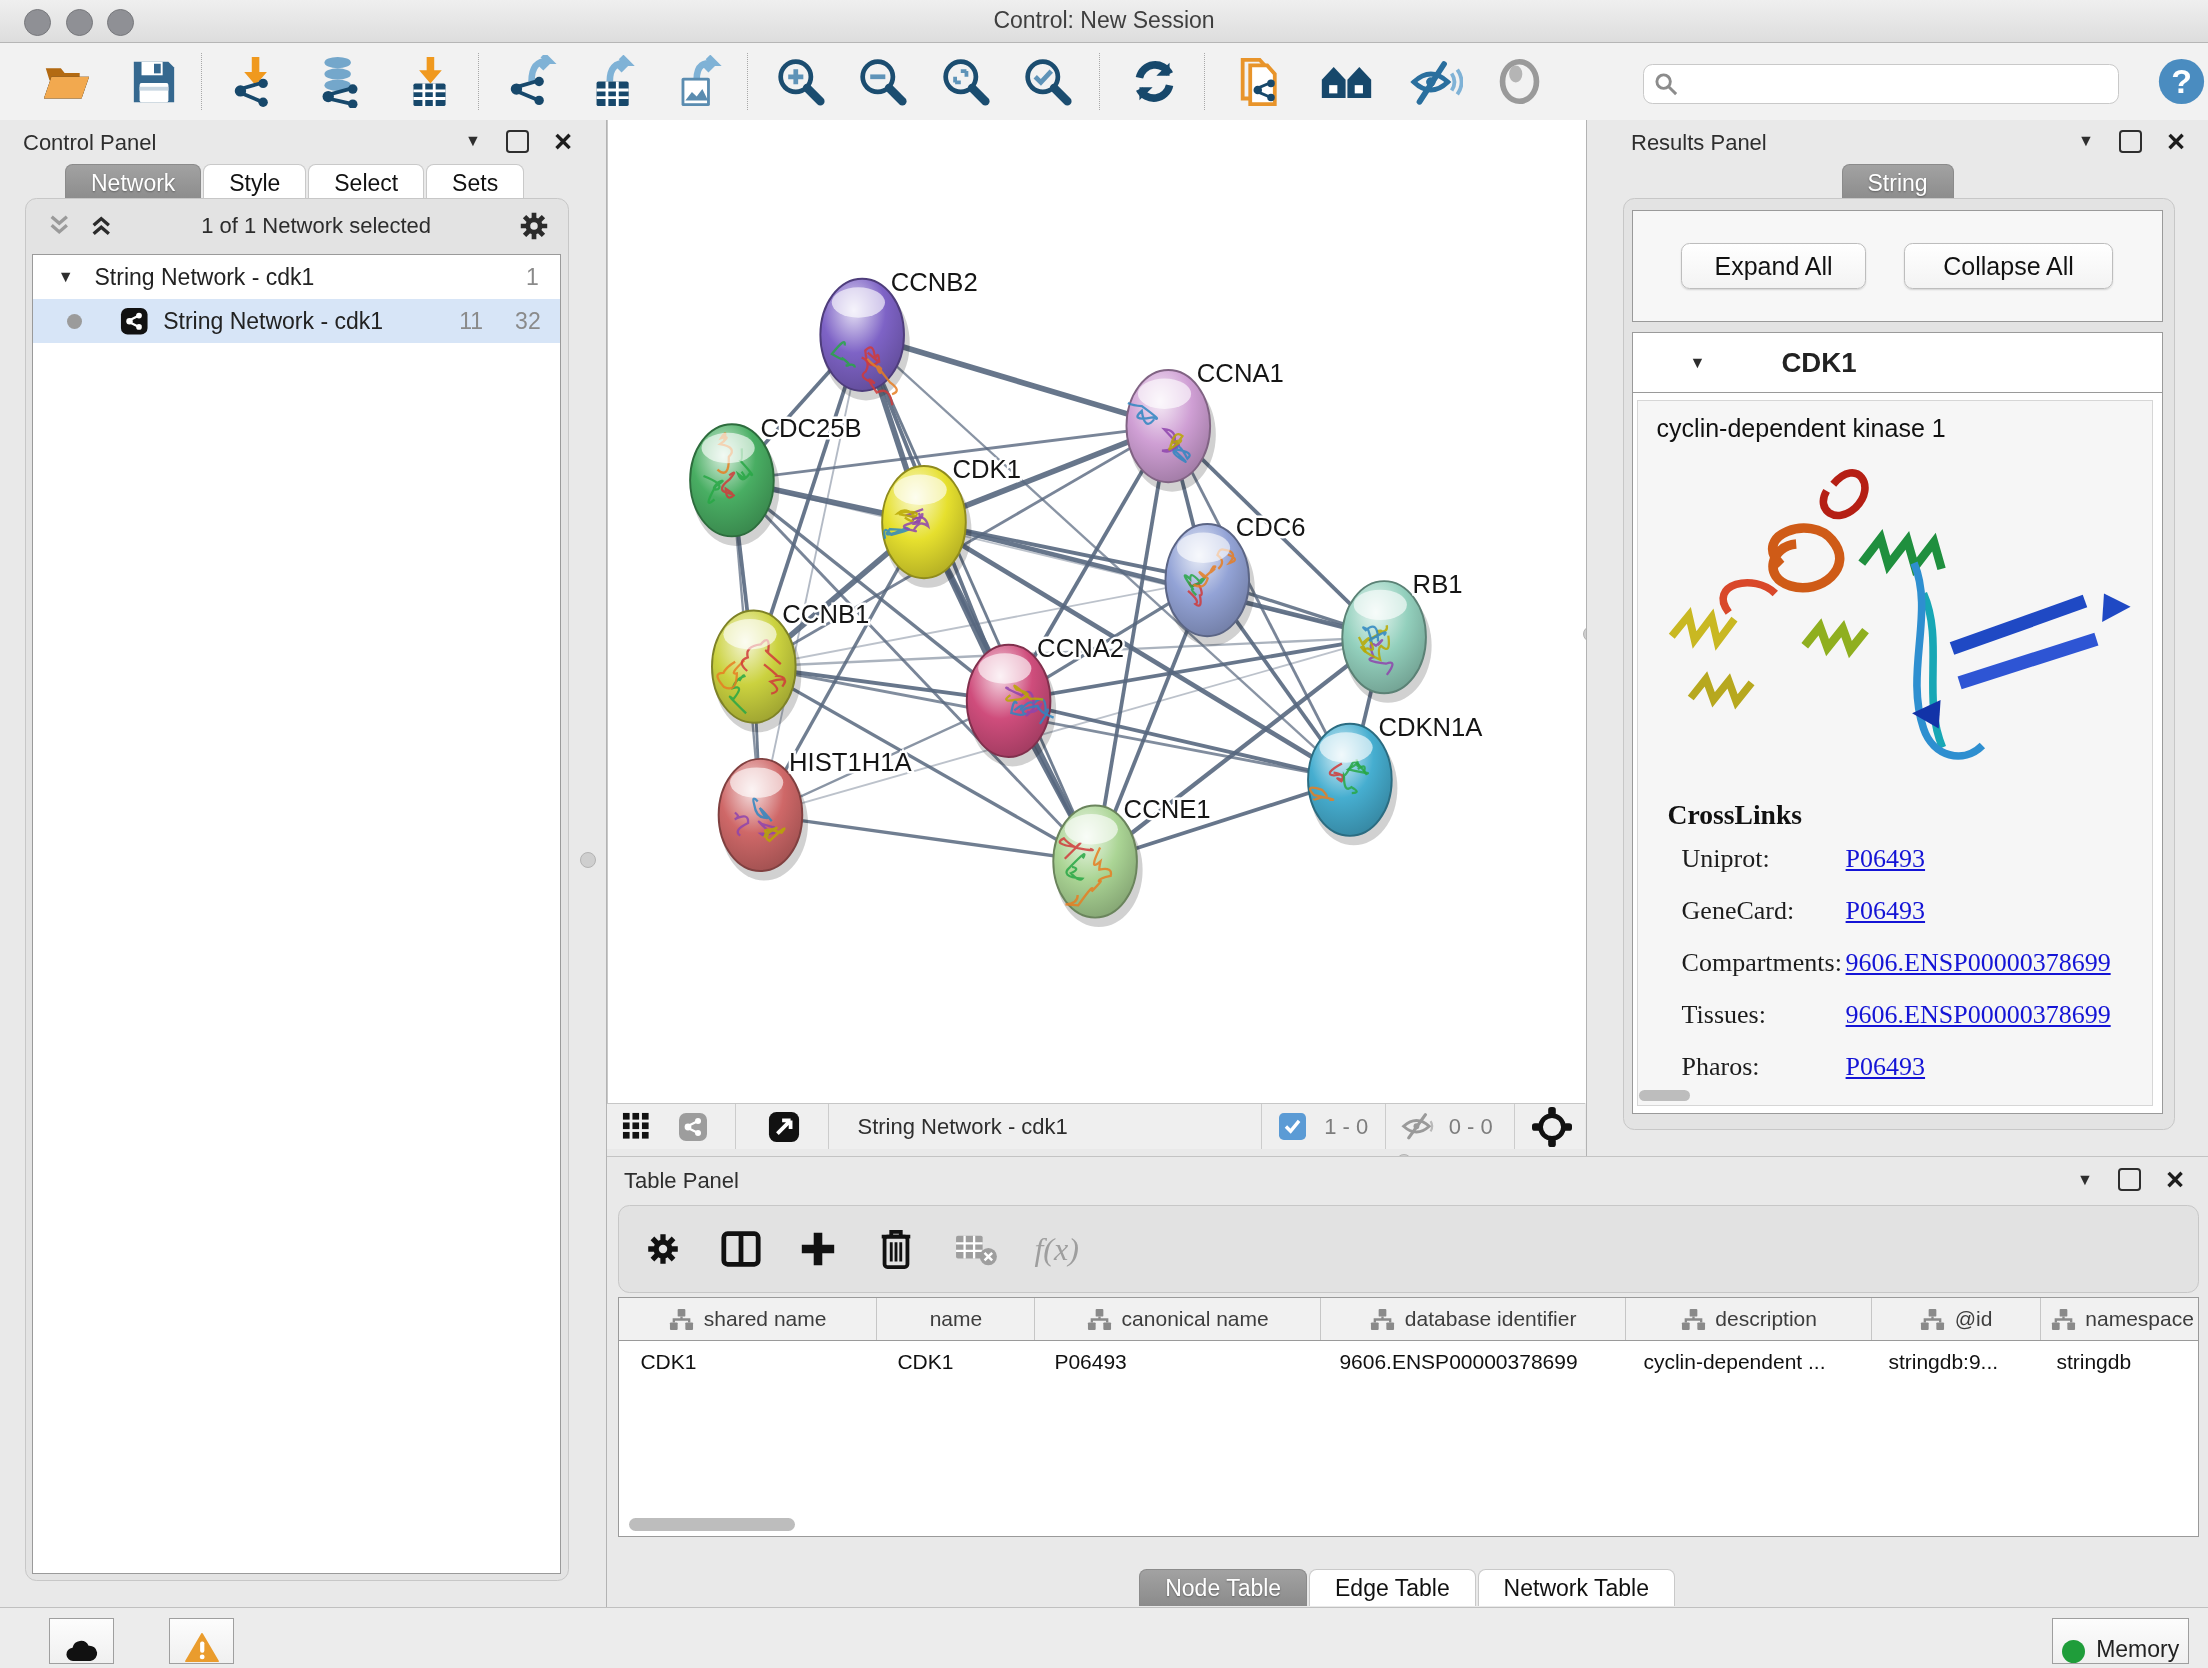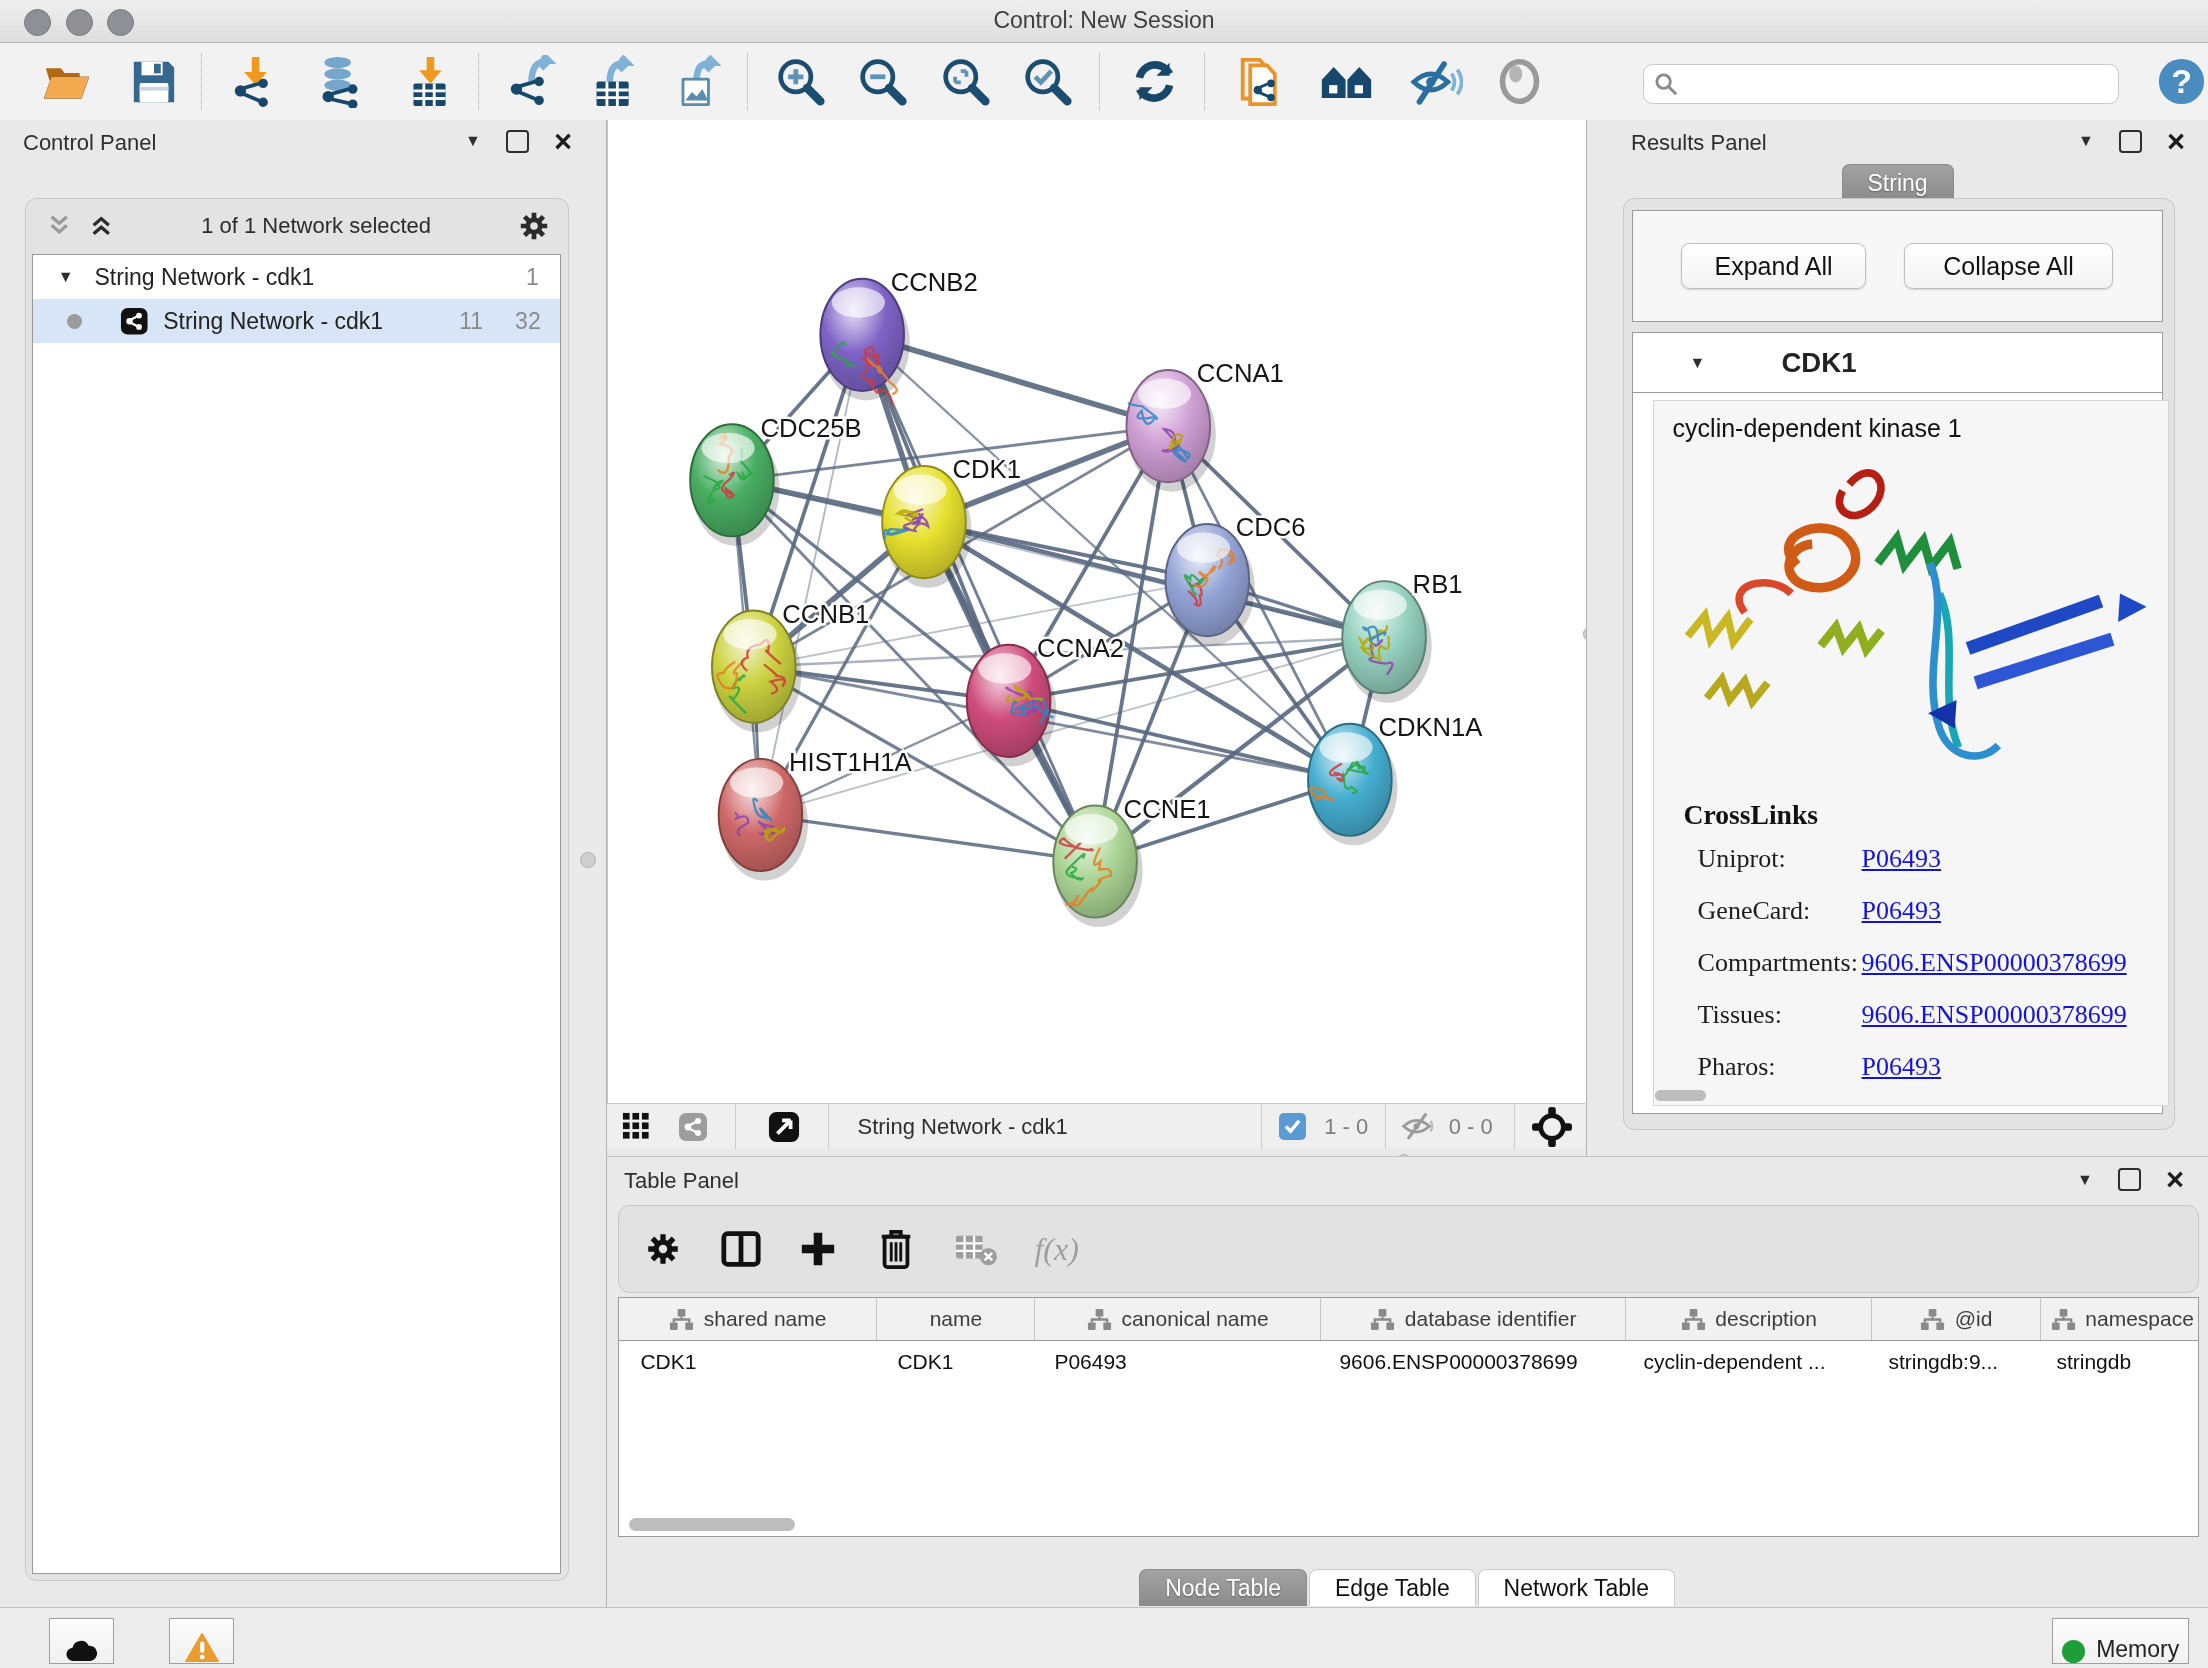--- a/index.html
+++ b/index.html
@@ -237,20 +237,26 @@
     </div>
   </div>
 
   <div class="abs" style="left:0;top:120px;width:606px;height:1488px;background:#e9e9e9;border-right:1px solid #b3b3b3;">
     <div class="abs panelhead" style="left:23px;top:9.5px">Control Panel</div>
     <div class="abs phicons" style="right:34px;top:9.5px">
       <span class="tri">▼</span>
       <span class="floatbox"></span>
       <span class="closex">×</span>
     </div>
+    <div class="abs" id="cp-tabs" style="left:65px;top:44px;display:flex;align-items:flex-end;">
+        <div class="tabbtn sel">Network</div>
+        <div class="tabbtn">Style</div>
+        <div class="tabbtn">Select</div>
+        <div class="tabbtn">Sets</div>
+      </div>
     <div class="abs roundbox" style="left:25px;top:78px;width:542px;height:1381px;">
       <div class="abs" style="left:0;top:0;width:100%;height:53px;display:flex;align-items:center;">
         <svg width="28.5" height="28.5" viewBox="0 0 30 30" style="margin-left:19px">
           <path d="M7 6 l8 7 8 -7 M7 15 l8 7 8 -7" stroke="#9a9a9a" stroke-width="3.5" fill="none"></path>
         </svg>
         <svg width="28.5" height="28.5" viewBox="0 0 30 30" style="margin-left:13.3px">
           <path d="M7 24 l8 -7 8 7 M7 15 l8 -7 8 7" stroke="#2b2b2b" stroke-width="3.5" fill="none"></path>
         </svg>
         <div style="flex:1;text-align:center;font-size:22px;color:#2c2c2c;">1 of 1 Network selected</div>
         <svg width="34" height="34" viewBox="0 0 36 36" style="margin-right:17px">
@@ -581,21 +587,21 @@
     <div class="abs roundbox" style="left:36px;top:78px;width:550px;height:930px;">
       <div class="abs whitebox" style="left:7.6px;top:11.4px;width:529px;height:110px;background:#f7f7f7;display:flex;align-items:center;justify-content:center;gap:38px;">
         <div class="btn" style="width:183px;height:44px;">Expand All</div>
         <div class="btn" style="width:207px;height:44px;">Collapse All</div>
       </div>
       <div class="abs whitebox" style="left:7.6px;top:133px;width:529px;height:780px;background:#fff;">
         <div style="height:59px;display:flex;align-items:center;border-bottom:1.9px solid #9a9a9a;">
           <span class="tri" style="margin-left:57px;">▼</span>
           <span style="margin-left:76px;font-size:27.6px;font-weight:bold;">CDK1</span>
         </div>
-        <div class="abs" style="left:20px;top:67px;width:514px;height:704px;border:1px solid #d6d6d6;background:#f6f6f6;overflow:hidden;">
+        <div class="abs" style="left:4px;top:67px;width:514px;height:704px;border:1px solid #d6d6d6;background:#f6f6f6;overflow:hidden;">
           <div style="margin:13.3px 0 0 19px;font-size:25px;color:#111;">cyclin-dependent kinase 1</div>
           <svg width="514" height="342" viewBox="0 0 540 360" style="margin-top:7.6px">
             <path d="M205 35 C230 5 252 38 228 60 C208 78 186 62 198 42" stroke="#b51f14" stroke-width="8" fill="none"></path>
             <path d="M150 120 C118 88 182 66 204 94 C228 122 192 152 160 142 C130 133 140 100 166 98" stroke="#cf5b17" stroke-width="10" fill="none"></path>
             <path d="M95 170 C72 140 122 128 144 150" stroke="#d9482a" stroke-width="8" fill="none"></path>
             <path d="M35 195 l18 -22 6 26 18 -24 6 26 18 -24" stroke="#c9b822" stroke-width="8" fill="none"></path>
             <path d="M55 260 l16 -20 8 22 16 -20 8 22 16 -20" stroke="#b7a81e" stroke-width="8" fill="none"></path>
             <path d="M235 118 l20 -26 8 28 20 -26 8 28 20 -26 8 28" stroke="#1f8f3e" stroke-width="9" fill="none"></path>
             <path d="M175 205 l16 -20 8 22 16 -20 8 22 16 -20" stroke="#8faf1f" stroke-width="9" fill="none"></path>
             <path d="M300 150 C322 200 298 260 320 312" stroke="#18a7b5" stroke-width="8" fill="none"></path>

